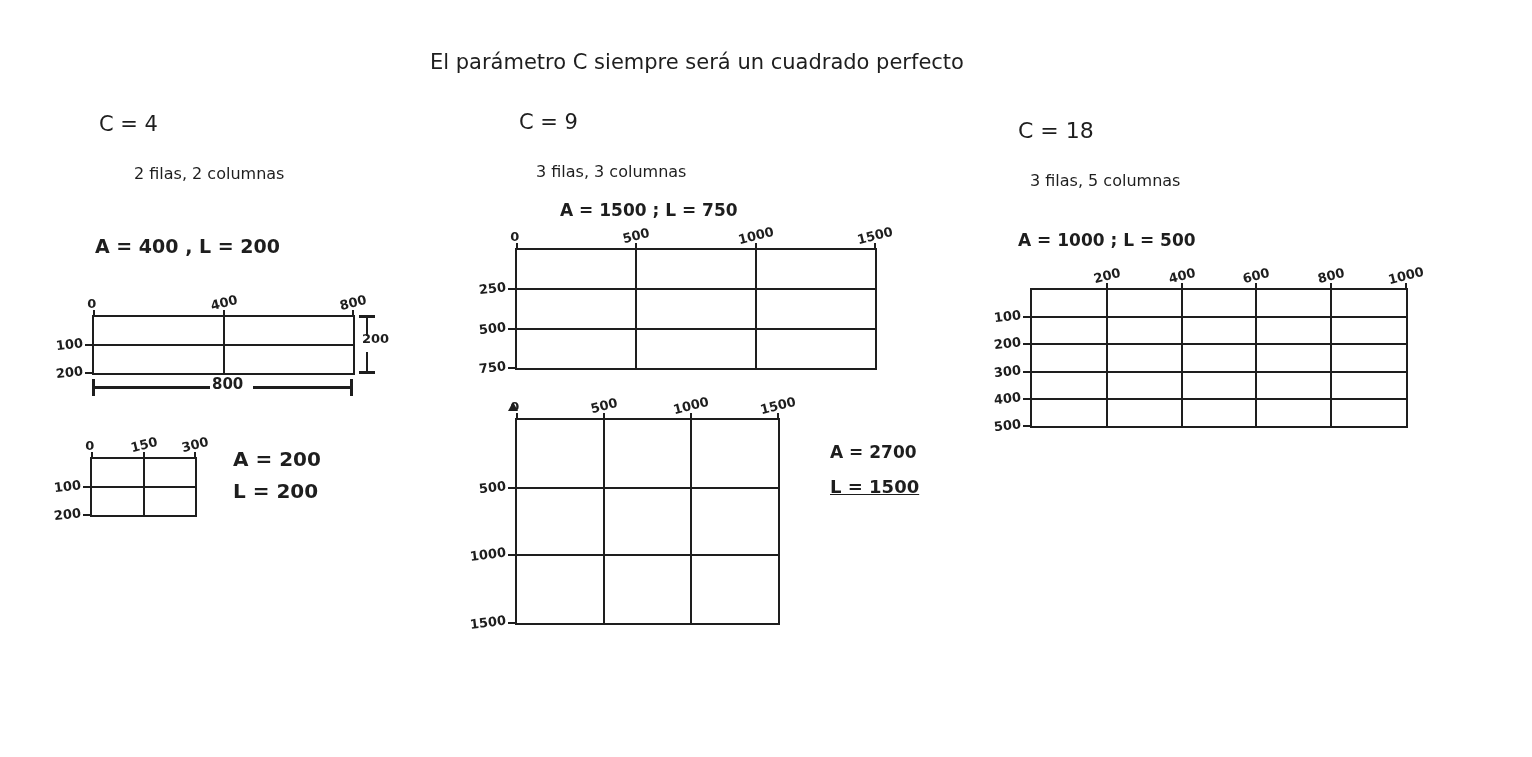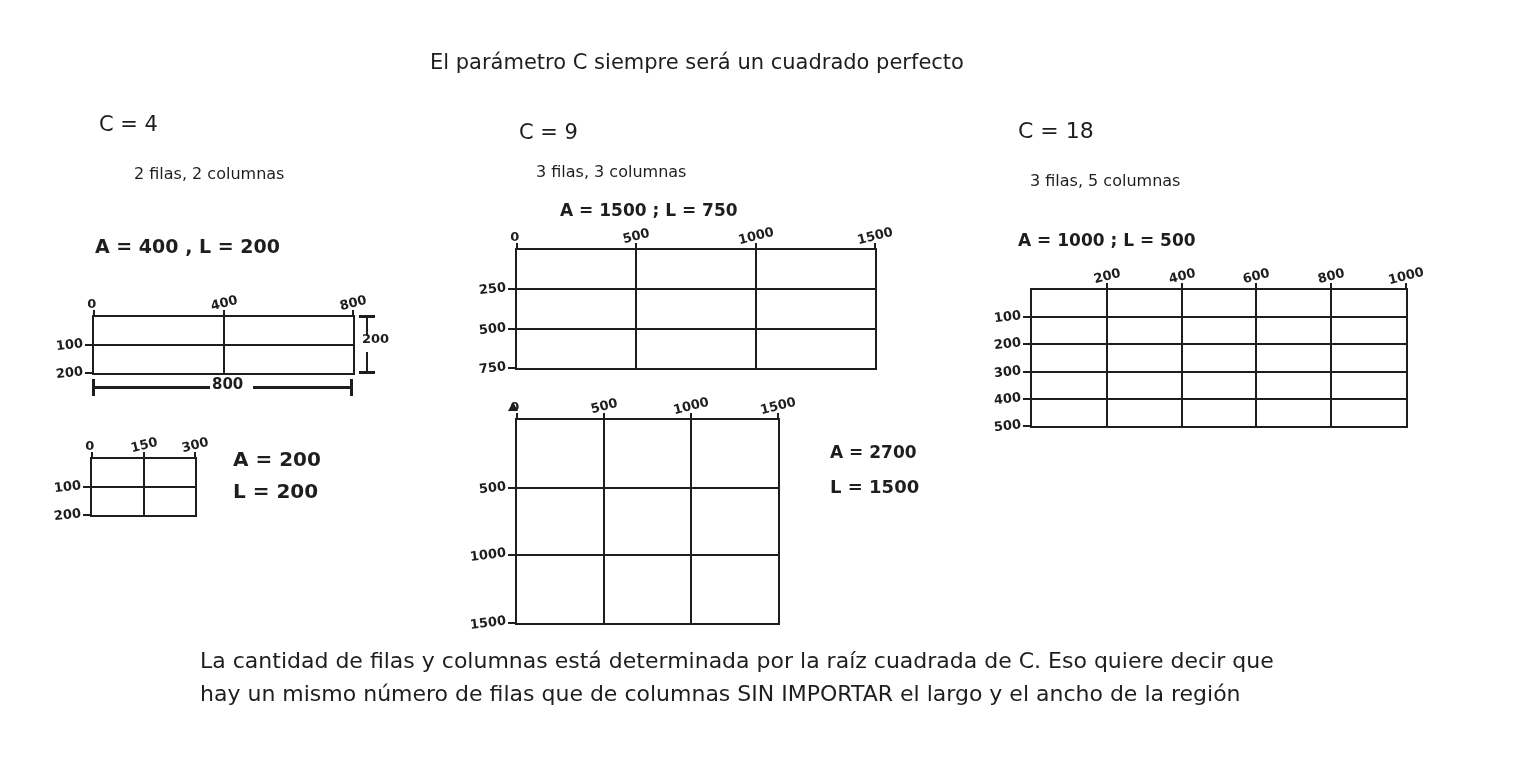--- a/index.html
+++ b/index.html
@@ -8,30 +8,30 @@
     position:relative; width:1532px; height:757px; background:#ffffff;
     font-family:"DejaVu Sans", sans-serif; color:var(--ink); overflow:hidden;
   }
   .txt { position:absolute; white-space:nowrap; }
 
   
   .title      { left:430px; top:50px;  font-size:21px; }
   .s1-head    { left:99px;  top:112px; font-size:21px; }
   .s1-sub     { left:134px; top:164px; font-size:16px; }
   .s1-params  { left:95px;  top:235px; font-size:19px; font-weight:bold; }
-  .s2-head    { left:519px; top:120px; font-size:21px; }
+  .s2-head    { left:519px; top:110px; font-size:21px; }
   .s2-sub     { left:536px; top:162px; font-size:16px; }
   .s2-params  { left:560px; top:200px; font-size:17px; font-weight:bold; }
   .s3-head    { left:1018px;top:118px; font-size:22px; }
   .s3-sub     { left:1030px;top:171px; font-size:16px; }
   .s3-params  { left:1018px;top:230px; font-size:17px; font-weight:bold; }
   .g2-a       { left:233px; top:447px; font-size:20px; font-weight:bold; }
   .g2-l       { left:233px; top:479px; font-size:20px; font-weight:bold; }
   .g4-a       { left:830px; top:442px; font-size:17px; font-weight:bold; }
-  .g4-l       { left:830px; top:476px; font-size:18px; font-weight:bold; }
+  .g4-l       { left:830px; top:476px; font-size:18px; font-weight:bold;text-decoration:underline; }
   .footer     { position:absolute; left:200px; top:644px; font-size:22px; line-height:33px; }
 
   
   .grid { position:absolute; border:2px solid var(--ink); box-sizing:border-box; }
   .g1 { left:92px;   top:315px; width:263px; height:60px;  }
   .g2 { left:90px;   top:457px; width:107px; height:60px;  }
   .g3 { left:515px;  top:248px; width:362px; height:122px; }
   .g4 { left:515px;  top:418px; width:265px; height:207px; }
   .g5 { left:1030px; top:288px; width:378px; height:140px; }
 
@@ -187,18 +187,14 @@
       <div class="ylab" style="top: 40%;">200</div>
       <div class="ytick" style="top: 40%;"></div>
       <div class="ylab" style="top: 60%;">300</div>
       <div class="ytick" style="top: 60%;"></div>
       <div class="ylab" style="top: 80%;">400</div>
       <div class="ytick" style="top: 80%;"></div>
       <div class="ylab" style="top: 100%;">500</div>
       <div class="ytick" style="top: 100%;"></div>
     </div>
 
-  <div class="footer">
-    <div>La cantidad de filas y columnas está determinada por la raíz cuadrada de C. Eso quiere decir que</div>
-    <div>hay un mismo número de filas que de columnas SIN IMPORTAR el largo y el ancho de la región</div>
-  </div>
 
 </div>
 
 </body></html>

